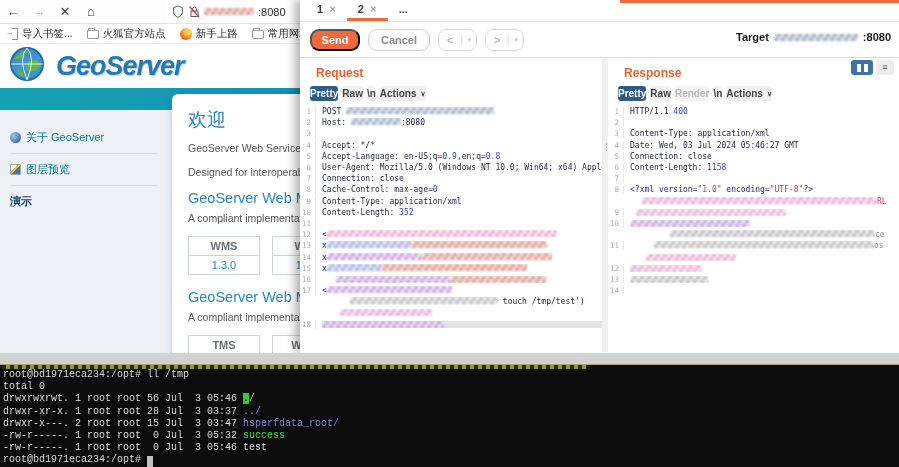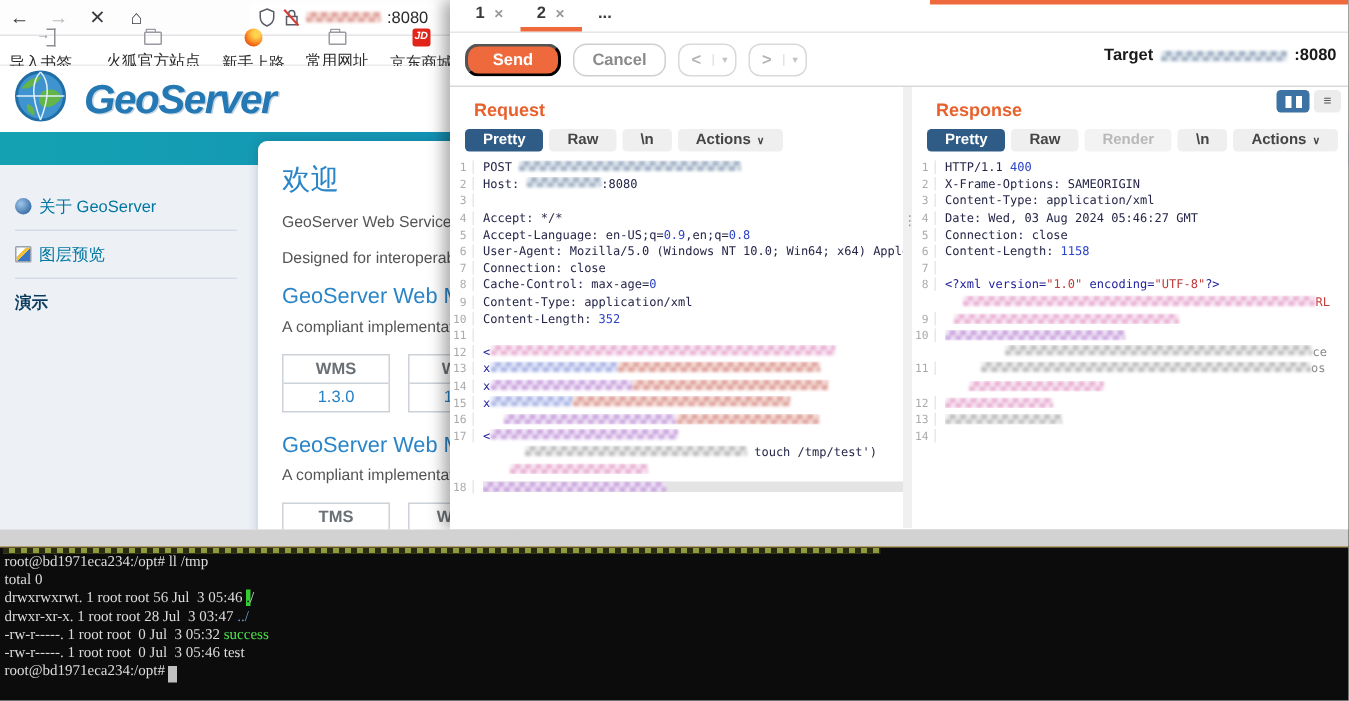--- a/index.html
+++ b/index.html
@@ -18,21 +18,21 @@
 
   
   .browser { position:absolute; left:0; top:0; width:899px; height:353px; background:#eef1f6; overflow:hidden; }
   .nav-toolbar { position:relative; height:24px; background:#fdfdfd; border-bottom:1px solid #e4e4e8; display:flex; align-items:center; }
   .nav-ic { width:26px; text-align:center; font-size:13px; color:#3c3c42; }
   .nav-ic.dis { color:#bcbcc2; }
   .urlbar { display:flex; align-items:center; gap:4px; margin-left:62px; height:20px; padding:0 6px; background:#fff; border-radius:3px; }
   .urlbar svg { display:block; }
   .url-port { font-size:11px; color:#2b2b2b; }
   .bookmarks { height:20px; background:#fff; border-bottom:1px solid #ebebee; display:flex; align-items:center; gap:14px; padding:0 6px; }
-  .bm { display:flex; align-items:center; gap:4px; white-space:nowrap;flex-direction:column; }
+  .bm { display:flex; align-items:center; gap:4px; white-space:nowrap; }
   .bm-l { font-size:10.5px; color:#2b2b2b; }
   .bi { display:inline-block; width:12px; height:12px; position:relative; }
   .bi-folder-icon { width:12px; height:9px; border:1px solid #9a9aa2; border-radius:1px; margin-top:2px; }
   .bi-folder-icon::before { content:""; position:absolute; left:0; top:-3px; width:5px; height:2px; border:1px solid #9a9aa2; border-bottom:none; border-radius:1px 1px 0 0; }
   .bi-firefox-icon { border-radius:50%; background:radial-gradient(circle at 65% 30%, #ffd24d 0 20%, #ff9a2e 45%, #e8570e 75%, #b43dbf 100%); }
   .bi-jd-icon { background:#e1251b; border-radius:2px; color:#fff; font-size:7px; font-weight:bold; text-align:center; line-height:12px; }
   .bi-import-icon { margin-top:1px; }
   .bi-import-icon::before { content:""; position:absolute; right:0; top:0; width:5px; height:10px; border:1px solid #8e8e96; border-left:none; }
   .bi-import-icon::after { content:"→"; position:absolute; left:-1px; top:-1px; font-size:9px; color:#8e8e96; }
 
@@ -57,55 +57,55 @@
 
   
   .burp { position:absolute; left:300px; top:0; width:599px; height:353px; background:#fff; box-shadow:-4px 0 10px rgba(0,0,0,.35); }
   .burp-topline { position:absolute; left:320px; right:0; top:0; height:3px; background:#ee6a3c; }
   .burp-tabs { display:flex; align-items:stretch; height:22px; border-bottom:1px solid #e6e6e6; padding-left:6px; }
   .btab { display:flex; align-items:center; gap:6px; padding:0 11px; font-size:11px; font-weight:bold; color:#3a3a3a; border-bottom:3px solid transparent; }
   .btab.active { border-bottom-color:#ee6a3c; }
   .btab .x { font-size:8px; color:#999; }
   .burp-toolbar { position:relative; display:flex; align-items:center; gap:8px; height:35px; padding:0 10px; }
   .btn { height:22px; border-radius:9px; font-size:11px; font-weight:bold; display:inline-flex; align-items:center; justify-content:center; }
-  .btn-send { width:64px; background:#ee6a3c; color:#fff; }
+  .btn-send { width:50px; background:#ee6a3c; color:#fff; }
   .btn-cancel { width:62px; background:#fff; color:#8a8a8a; border:1px solid #cfcfcf; }
   .btn-nav { border:1px solid #d9d9d9; border-radius:8px; color:#b5b5b5; background:#fff; display:inline-flex; align-items:center; height:22px; }
   .btn-nav .g { padding:0 8px; font-size:11px; font-weight:bold; }
   .btn-nav .c { padding:0 5px; font-size:7px; border-left:1px solid #e3e3e3; color:#c2c2c2; }
   .target-box { position:absolute; right:8px; top:9px; display:flex; align-items:center; gap:5px; }
   .target-lbl { font-size:11px; font-weight:bold; color:#1a1a1a; }
   .burp-panels { position:relative; display:flex; height:295px; border-top:1px solid #d9d9d9; }
   .bpanel { position:relative; overflow:hidden; }
   .bpanel.req { width:302px; }
   .vdiv { width:6px; background:#f0f0f0; text-align:center; color:#9a9a9a; font-size:9px; padding-top:84px; }
   .bpanel.res { flex:1; }
   .ptitle { font-size:12px; font-weight:bold; color:#e8612c; margin:8px 0 6px 16px; }
   .pills { display:flex; gap:4px; margin-left:10px; }
-  .pill { font-size:10px; font-weight:bold; color:#444; background:#efefef; border-radius:3px; padding:2px 12px; display:inline-flex; gap:4px; align-items:center; }
+  .pill { font-size:10px; font-weight:bold; color:#444; background:#efefef; border-radius:3px; padding:2px 0; display:inline-flex; gap:4px; align-items:center; }
   .pill.active { background:#2e5c86; color:#fff; }
   .pill.disabled { color:#b8b8b8; background:#f3f3f3; }
   .pill .caret { font-size:7px; }
   .code { margin-top:5px; font-family:"DejaVu Sans Mono", monospace; font-size:8px; color:#26264a; }
   .code-line { display:flex; align-items:center; height:11.2px; white-space:pre; }
   .code-line .ln { width:16px; text-align:right; color:#ababab; padding-right:4px; border-right:1px solid #e8e8e8; margin-right:6px; flex:none; font-size:7.5px; }
   .code-line.hl .body { background:#e4e4e4; }
   .code-line .body { flex:1; display:flex; align-items:flex-start; white-space:pre; overflow:hidden; }
   .c-num { color:#2d43c8; }
   .c-tag { color:#23239c; }
   .c-val { color:#c23b3b; }
   .c-dim { color:#8a8a8a; }
   .res-icons { position:absolute; top:2px; right:5px; display:flex; gap:3px; }
   .ic-splitcols { width:22px; height:15px; background:#3c72a4; border-radius:3px; display:flex; gap:3px; align-items:center; justify-content:center; }
   .ic-splitcols i { display:block; width:4px; height:8px; background:#fff; }
   .ic-burger { width:18px; height:15px; background:#ececec; border-radius:3px; color:#555; font-size:9px; line-height:15px; text-align:center; }
 
   
   .gap-strip { position:absolute; left:0; top:353px; width:899px; height:11px; background:#d2d2d2; }
-  .terminal { position:absolute; left:0; top:364px; width:899px; height:103px; background:#0c0c0c; border-top:1px solid #b3a06a; overflow:hidden; font-family:Liberation Serif, serif; }
+  .terminal { position:absolute; left:0; top:364px; width:899px; height:103px; background:#0c0c0c; border-top:1px solid #b3a06a; overflow:hidden; font-family:Liberation Mono, monospace; }
   .term-clip { height:4px; overflow:hidden; margin-left:2px; }
   .term-clip .mzo { display:block; width:585px; height:6px; background:repeating-conic-gradient(#8f9a3a 0 25%, #2a2a10 0 50%) 0 0/8px 8px; filter:blur(.4px); }
   .trow { font-size:10px; line-height:12.2px; color:#dcdcdc; white-space:pre; padding-left:3px; }
   .t-sticky { background:#33cc33; color:#0c0c0c; }
   .t-dir { color:#729fcf; }
   .t-dir2 { color:#8080d8; }
   .t-ok { color:#4ce24c; }
   .t-cursor { display:inline-block; width:6px; height:11px; background:#c0c0c0; vertical-align:-2px; }
 </style>
 </head>
@@ -322,23 +322,23 @@
             <span class="pill">
               <span>\n</span>
             </span>
             <span class="pill">
               <span>Actions</span>
               <span class="caret">∨</span>
             </span>
           </div>
         <div class="code" id="res-code">
             <div class="code-line"><span class="ln">1</span><span class="body"><span>HTTP/1.1 </span><span class="c-num">400</span></span></div>
-            <div class="code-line"><span class="ln">2</span><span class="body"><span>X-Frame-Options: SAMEORIGIN</span></span></div>
+            <div class="code-line"><span class="ln">2</span></div>
             <div class="code-line"><span class="ln">3</span><span class="body"><span>Content-Type: application/xml</span></span></div>
-            <div class="code-line"><span class="ln">4</span><span class="body"><span>Date: Wed, 03 Aug 2024 05:46:27 GMT</span></span></div>
+            <div class="code-line"><span class="ln">4</span><span class="body"><span>Date: Wed, 03 Jul 2024 05:46:27 GMT</span></span></div>
             <div class="code-line"><span class="ln">5</span><span class="body"><span>Connection: close</span></span></div>
             <div class="code-line"><span class="ln">6</span><span class="body"><span>Content-Length: </span><span class="c-num">1158</span></span></div>
             <div class="code-line"><span class="ln">7</span><span class="body"></span></div>
             <div class="code-line"><span class="ln">8</span><span class="body"><span class="c-tag">&lt;?xml version=</span><span class="c-val">"1.0"</span><span class="c-tag"> encoding=</span><span class="c-val">"UTF-8"</span><span class="c-tag">?&gt;</span></span></div>
             <div class="code-line"><span class="ln"></span><span class="body"><span style="display: inline-block; width: 12px;"></span><span class="mz mz-pink" style="width: 235px;"></span><span class="c-val">RL</span></span></div>
             <div class="code-line"><span class="ln">9</span><span class="body"><span style="display: inline-block; width: 6px;"></span><span class="mz mz-pink" style="width: 150px;"></span></span></div>
             <div class="code-line"><span class="ln">10</span><span class="body"><span class="mz mz-purple" style="width: 120px;"></span></span></div>
             <div class="code-line"><span class="ln"></span><span class="body"><span style="display: inline-block; width: 40px;"></span><span class="mz mz-gray" style="width: 205px;"></span><span class="c-dim">ce</span></span></div>
             <div class="code-line"><span class="ln">11</span><span class="body"><span style="display: inline-block; width: 24px;"></span><span class="mz mz-gray" style="width: 220px;"></span><span class="c-dim">os</span></span></div>
             <div class="code-line"><span class="ln"></span><span class="body"><span style="display: inline-block; width: 16px;"></span><span class="mz mz-pink" style="width: 90px;"></span></span></div>
@@ -352,20 +352,21 @@
 
   <div class="gap-strip"></div>
   <section class="terminal">
     <div class="term-clip">
         <span class="mzo"></span>
       </div>
     <div id="term">
         <div class="trow"><span>root@bd1971eca234:/opt# ll /tmp</span></div>
         <div class="trow"><span>total 0</span></div>
         <div class="trow"><span>drwxrwxrwt. 1 root root 56 Jul  3 05:46 </span><span class="t-sticky">.</span><span>/</span></div>
-        <div class="trow"><span>drwxr-xr-x. 1 root root 28 Jul  3 03:47 </span><span class="t-dir">../</span></div>
+        <div class="trow"><span>drwxr-xr-x. 1 root root 28 Jul  3 03:37 </span><span class="t-dir">../</span></div>
+        <div class="trow"><span>drwxr-x---. 2 root root 15 Jul  3 03:47 </span><span class="t-dir2">hsperfdata_root/</span></div>
         <div class="trow"><span>-rw-r-----. 1 root root  0 Jul  3 05:32 </span><span class="t-ok">success</span></div>
         <div class="trow"><span>-rw-r-----. 1 root root  0 Jul  3 05:46 </span><span>test</span></div>
         <div class="trow"><span>root@bd1971eca234:/opt# </span><span class="t-cursor"> </span></div>
       </div>
   </section>
 
 </div>
 
 </body></html>

